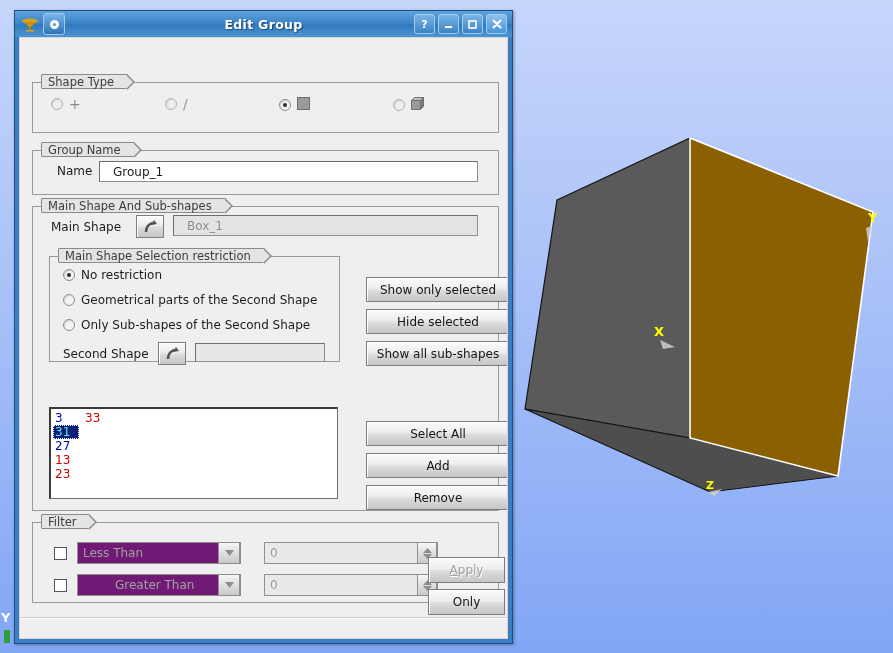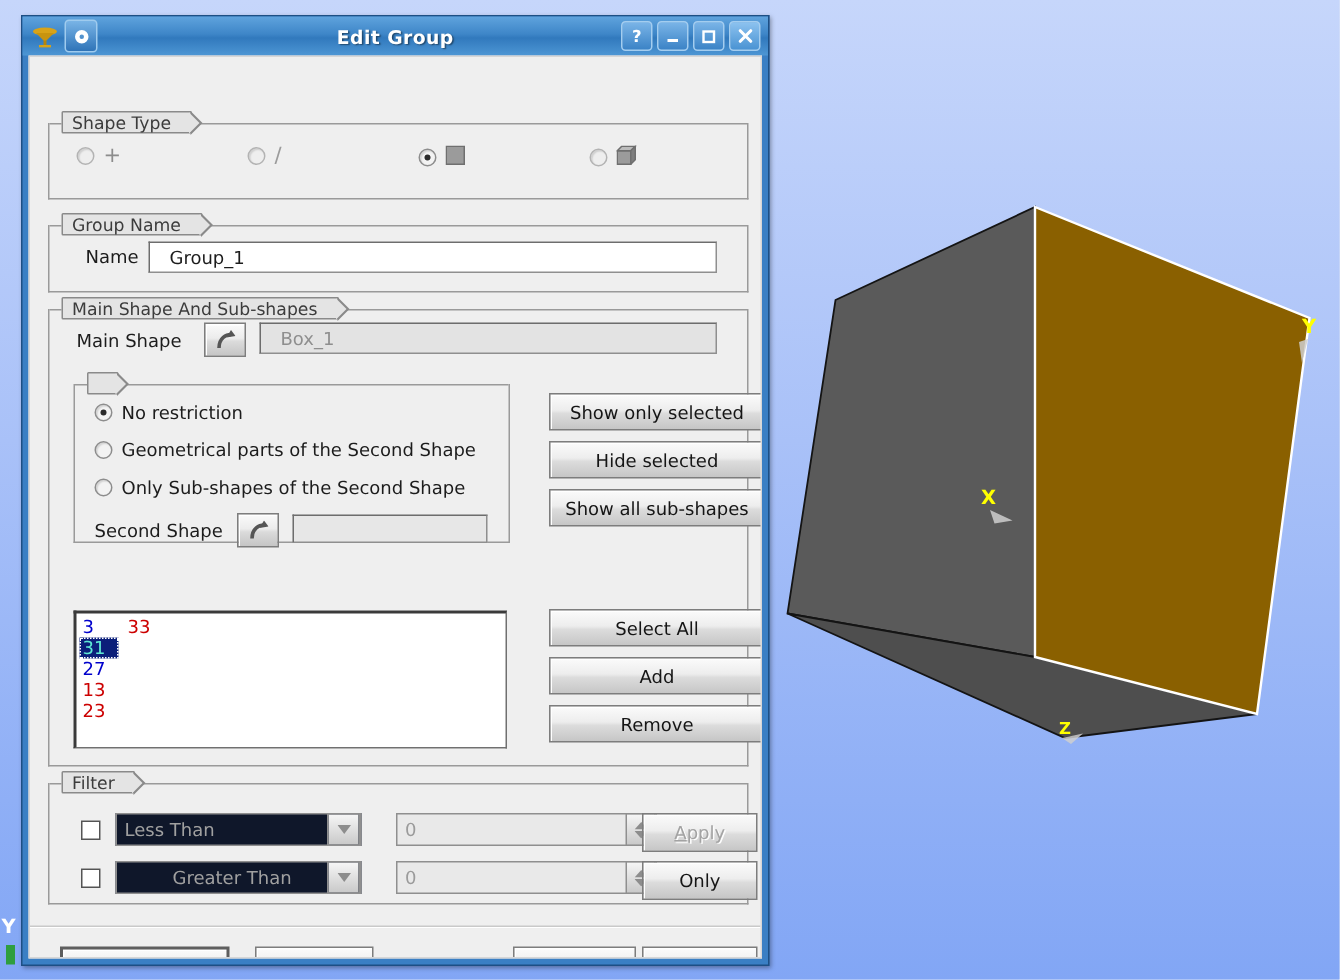--- a/index.html
+++ b/index.html
@@ -68,29 +68,29 @@
     background:#ffffff;flex:none;}
   .inp{box-sizing:border-box;height:20px;background:#ffffff;
     border:1px solid #8f8f8f;border-top-color:#6d6d6d;border-left-color:#6d6d6d;
     font-size:12px;color:#1c1c1c;display:flex;align-items:center;padding:0 13px;
     font-family:"DejaVu Sans","Liberation Sans",sans-serif;}
   .inp.ro{background:#e3e3e3;color:#8e8e8e;}
   .inp.empty{background:#e7e7e7;}
   .btn{box-sizing:border-box;display:flex;align-items:center;justify-content:center;
     background:linear-gradient(180deg,#fbfbfb 0%,#ededed 45%,#dcdcdc 55%,#c6c6c6 100%);
     border:1px solid #7d7d7d;color:#151515;font-size:12px;white-space:nowrap;cursor:default;
-    box-shadow:inset 1px 1px 0 #ffffff;}
+    box-shadow:inset 1px 1px 0 #ffffff;margin-top:15px;}
   .btn.dis{color:#a3a3a3;text-shadow:1px 1px 0 #fdfdfd;}
   .btn.def{border:2px solid #5e5e5e;}
   .btn .mn{text-decoration:underline;}
   .iconbtn{box-sizing:border-box;width:28px;height:23px;display:flex;align-items:center;justify-content:center;
     background:linear-gradient(180deg,#fafafa 0%,#ececec 45%,#dbdbdb 55%,#c5c5c5 100%);
     border:1px solid #7d7d7d;cursor:default;box-shadow:inset 1px 1px 0 #fff;}
   .combo{box-sizing:border-box;height:22px;display:flex;align-items:center;
-    border:1px solid #8f8f8f;background:#0f172a;font-size:12px;color:#a0a0a0;}
+    border:1px solid #8f8f8f;background:#701a75;font-size:12px;color:#a0a0a0;}
   .combo .txt{flex:1;padding:0 5px;white-space:nowrap;overflow:hidden;}
   .combo .arw{width:20px;height:20px;margin-right:0px;flex:none;
     background:linear-gradient(180deg,#f6f6f6,#c9c9c9);
     border:1px solid #8f8f8f;display:flex;align-items:center;justify-content:center;}
   .spin{box-sizing:border-box;height:22px;display:flex;align-items:center;
     border:1px solid #8f8f8f;background:#e9e9e9;font-size:12px;color:#9b9b9b;}
   .spin .txt{flex:1;padding:0 5px;}
   .spin .updn{width:18px;height:20px;flex:none;display:flex;flex-direction:column;
     align-items:center;justify-content:center;gap:1px;
     background:linear-gradient(180deg,#f6f6f6,#c9c9c9);border:1px solid #8f8f8f;}
@@ -230,20 +230,21 @@
           <path d="M3 12 C3 5, 8 3, 11 3" stroke="#555" stroke-width="2.4" fill="none"></path>
           <polygon points="11,0 14,4 8,5" fill="#555"></polygon>
         </svg>
       </span>
       <div class="inp ro" style="position:absolute;left:140px;top:9px;width:305px;height:21px;">Box_1</div>
 
       <div class="gb" style="left:16px;top:50px;width:289px;height:105px;">
         <div class="gb-top"></div>
         <div class="gb-title">
           <span class="tag"></span>
+            <span>Main Shape Selection restriction</span>
         </div>
         <div class="radio" style="position:absolute;left:13px;top:12px;">
           <span class="rdot on"></span>
           <span>No restriction</span>
         </div>
         <div class="radio" style="position:absolute;left:13px;top:37px;">
           <span class="rdot"></span>
           <span>Geometrical parts of the Second Shape</span>
         </div>
         <div class="radio" style="position:absolute;left:13px;top:62px;">

